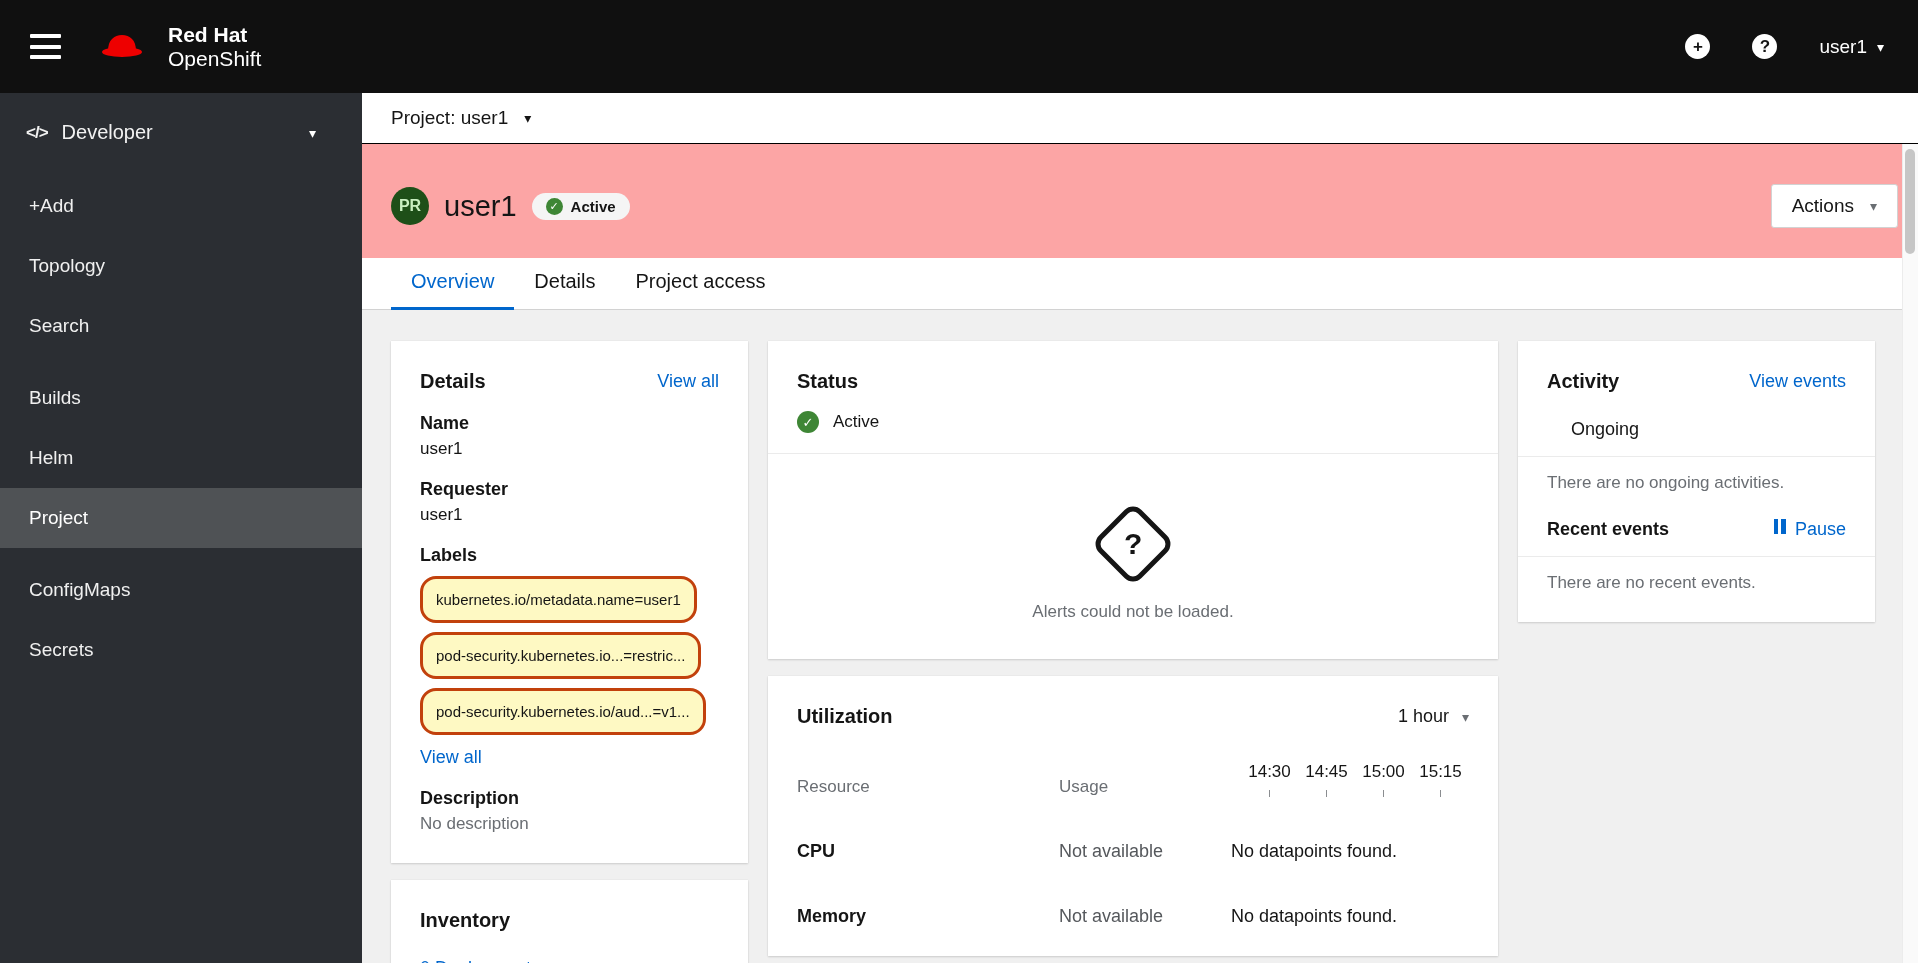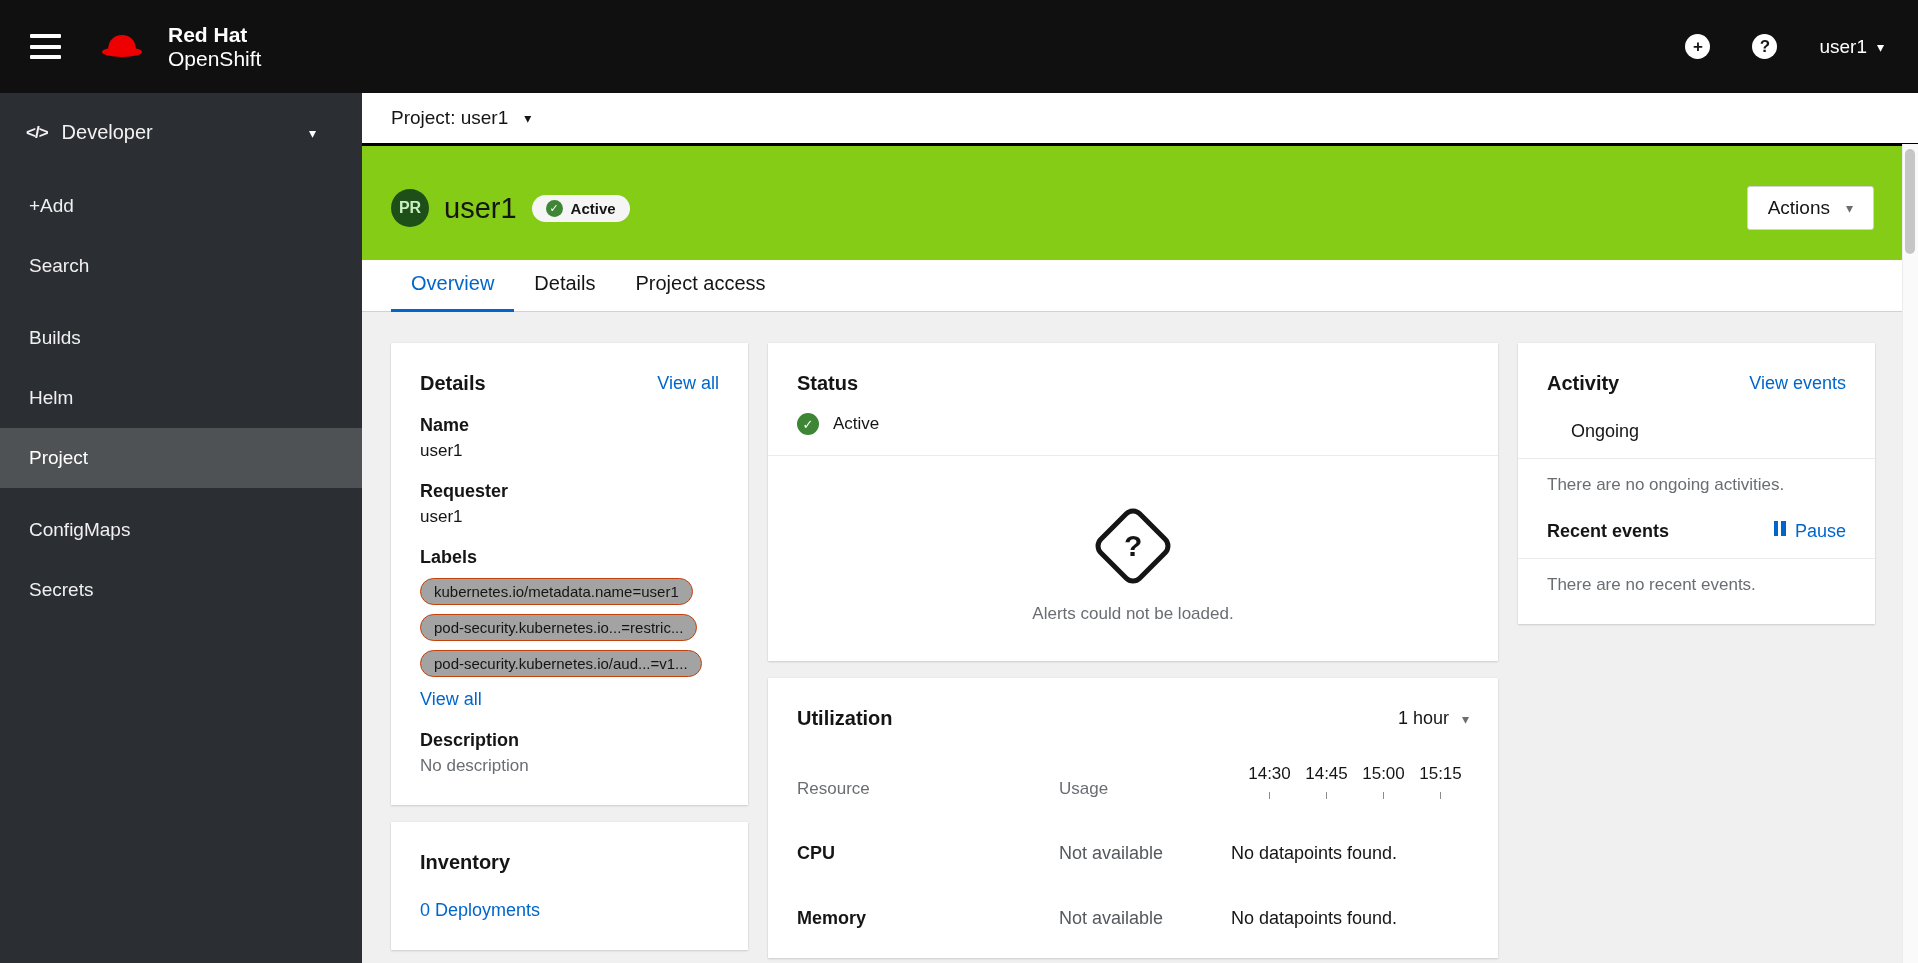--- a/index.html
+++ b/index.html
@@ -28,24 +28,24 @@
   .perspective{display:flex;align-items:center;gap:14px;padding:28px 46px 22px 26px;font-size:20px;cursor:pointer;}
   .code-icon{font-weight:700;font-size:17px;letter-spacing:-1px;}
   .perspective .caret{margin-left:auto;color:#fff;}
   .nav-section{margin-top:10px;}
   .nav-section + .nav-section{margin-top:12px;}
   .nav-item{height:60px;display:flex;align-items:center;padding:0 29px;font-size:19px;color:#f0f0f0;cursor:pointer;}
   .nav-item.current{background:#4f5255;color:#fff;}
 
   
   .main{flex:1;display:flex;flex-direction:column;min-width:0;background:#f0f0f0;position:relative;}
-  .project-bar{height:50px;background:#fff;border-bottom:3px solid #000000;display:flex;align-items:center;gap:16px;padding:0 29px;font-size:19px;flex:0 0 auto;cursor:pointer;}
+  .project-bar{height:50px;background:#fff;border-bottom:1px solid #000000;display:flex;align-items:center;gap:16px;padding:0 29px;font-size:19px;flex:0 0 auto;cursor:pointer;}
   .project-bar .caret{color:#151515;}
 
-  .page-header{background:#84cc16;padding:40px 44px 30px 29px;flex:0 0 auto;}
+  .page-header{background:#fca5a5;padding:40px 20px 30px 29px;flex:0 0 auto;}
   .title-row{display:flex;align-items:center;gap:15px;}
   .pr-badge{width:38px;height:38px;border-radius:50%;background:#1e4f18;color:#c9eec0;font-size:16px;font-weight:700;display:flex;align-items:center;justify-content:center;flex:0 0 auto;}
   .page-title{font-size:29px;font-weight:500;color:#151515;}
   .status-pill{display:flex;align-items:center;gap:8px;background:#f5f5f5;border-radius:18px;padding:5px 14px;font-size:15px;font-weight:700;color:#151515;}
   .check-icon{width:17px;height:17px;border-radius:50%;background:#3e8635;color:#fff;display:flex;align-items:center;justify-content:center;font-size:11px;font-weight:700;flex:0 0 auto;}
   .actions-btn{margin-left:auto;height:44px;padding:0 20px;background:#fff;border:1px solid #d2d2d2;border-radius:3px;display:flex;align-items:center;gap:16px;font-size:19px;color:#151515;cursor:pointer;font-family:inherit;}
   .actions-btn .caret{color:#6a6e73;}
 
   .tabs-row{background:#fff;border-bottom:1px solid #d2d2d2;padding-left:29px;display:flex;flex:0 0 auto;}
   .tab{padding:12px 20px 16px;font-size:20px;color:#151515;cursor:pointer;position:relative;}
@@ -58,21 +58,21 @@
   .card-head{display:flex;align-items:center;justify-content:space-between;}
   .card-title{font-size:20px;font-weight:700;color:#151515;}
   .link{color:#0066cc;font-size:18px;cursor:pointer;}
   .muted{color:#6a6e73;}
   .col{display:flex;flex-direction:column;gap:17px;min-width:0;}
 
   
   .field-label{font-size:18px;font-weight:700;margin-top:20px;}
   .field-value{font-size:17px;margin-top:5px;}
   .pill-list{margin-top:10px;display:flex;flex-direction:column;align-items:flex-start;gap:9px;}
-  .label-pill{border:1px solid #c2410c;background:#a3a3a3;color:#151515;border-radius:16px;padding:4px 13px;font-size:15px;white-space:nowrap;max-width:100%;overflow:hidden;text-overflow:ellipsis;}
+  .label-pill{border:3px solid #c2410c;background:#fef9c3;color:#151515;border-radius:16px;padding:12px 13px;font-size:15px;white-space:nowrap;max-width:100%;overflow:hidden;text-overflow:ellipsis;}
   .inline-link{display:inline-block;margin-top:12px;}
 
   
   .status-row{display:flex;align-items:center;gap:14px;margin-top:18px;font-size:17px;}
   .status-row .check-icon{width:22px;height:22px;font-size:13px;}
   .full-divider{height:1px;background:#ebebeb;margin:20px -29px 0;}
   .alerts-area{display:flex;flex-direction:column;align-items:center;padding:50px 0 8px;}
   .unknown-wrap{height:80px;width:80px;display:flex;align-items:center;justify-content:center;}
   .unknown-icon{width:50px;height:50px;border:5px solid #151515;border-radius:12px;transform:rotate(45deg);display:flex;align-items:center;justify-content:center;}
   .unknown-icon span{transform:rotate(-45deg);font-size:30px;font-weight:700;color:#151515;}
@@ -138,20 +138,21 @@
   <div class="body-row">
 
     <nav class="sidebar">
       <div class="perspective">
         <span class="code-icon">&lt;/&gt;</span>
         <span>Developer</span>
         <span class="caret">▾</span>
       </div>
       <div class="nav-section">
         <div class="nav-item">+Add</div>
+        <div class="nav-item">Topology</div>
         <div class="nav-item">Search</div>
       </div>
       <div class="nav-section">
         <div class="nav-item">Builds</div>
         <div class="nav-item">Helm</div>
         <div class="nav-item current">Project</div>
       </div>
       <div class="nav-section">
         <div class="nav-item">ConfigMaps</div>
         <div class="nav-item">Secrets</div>

